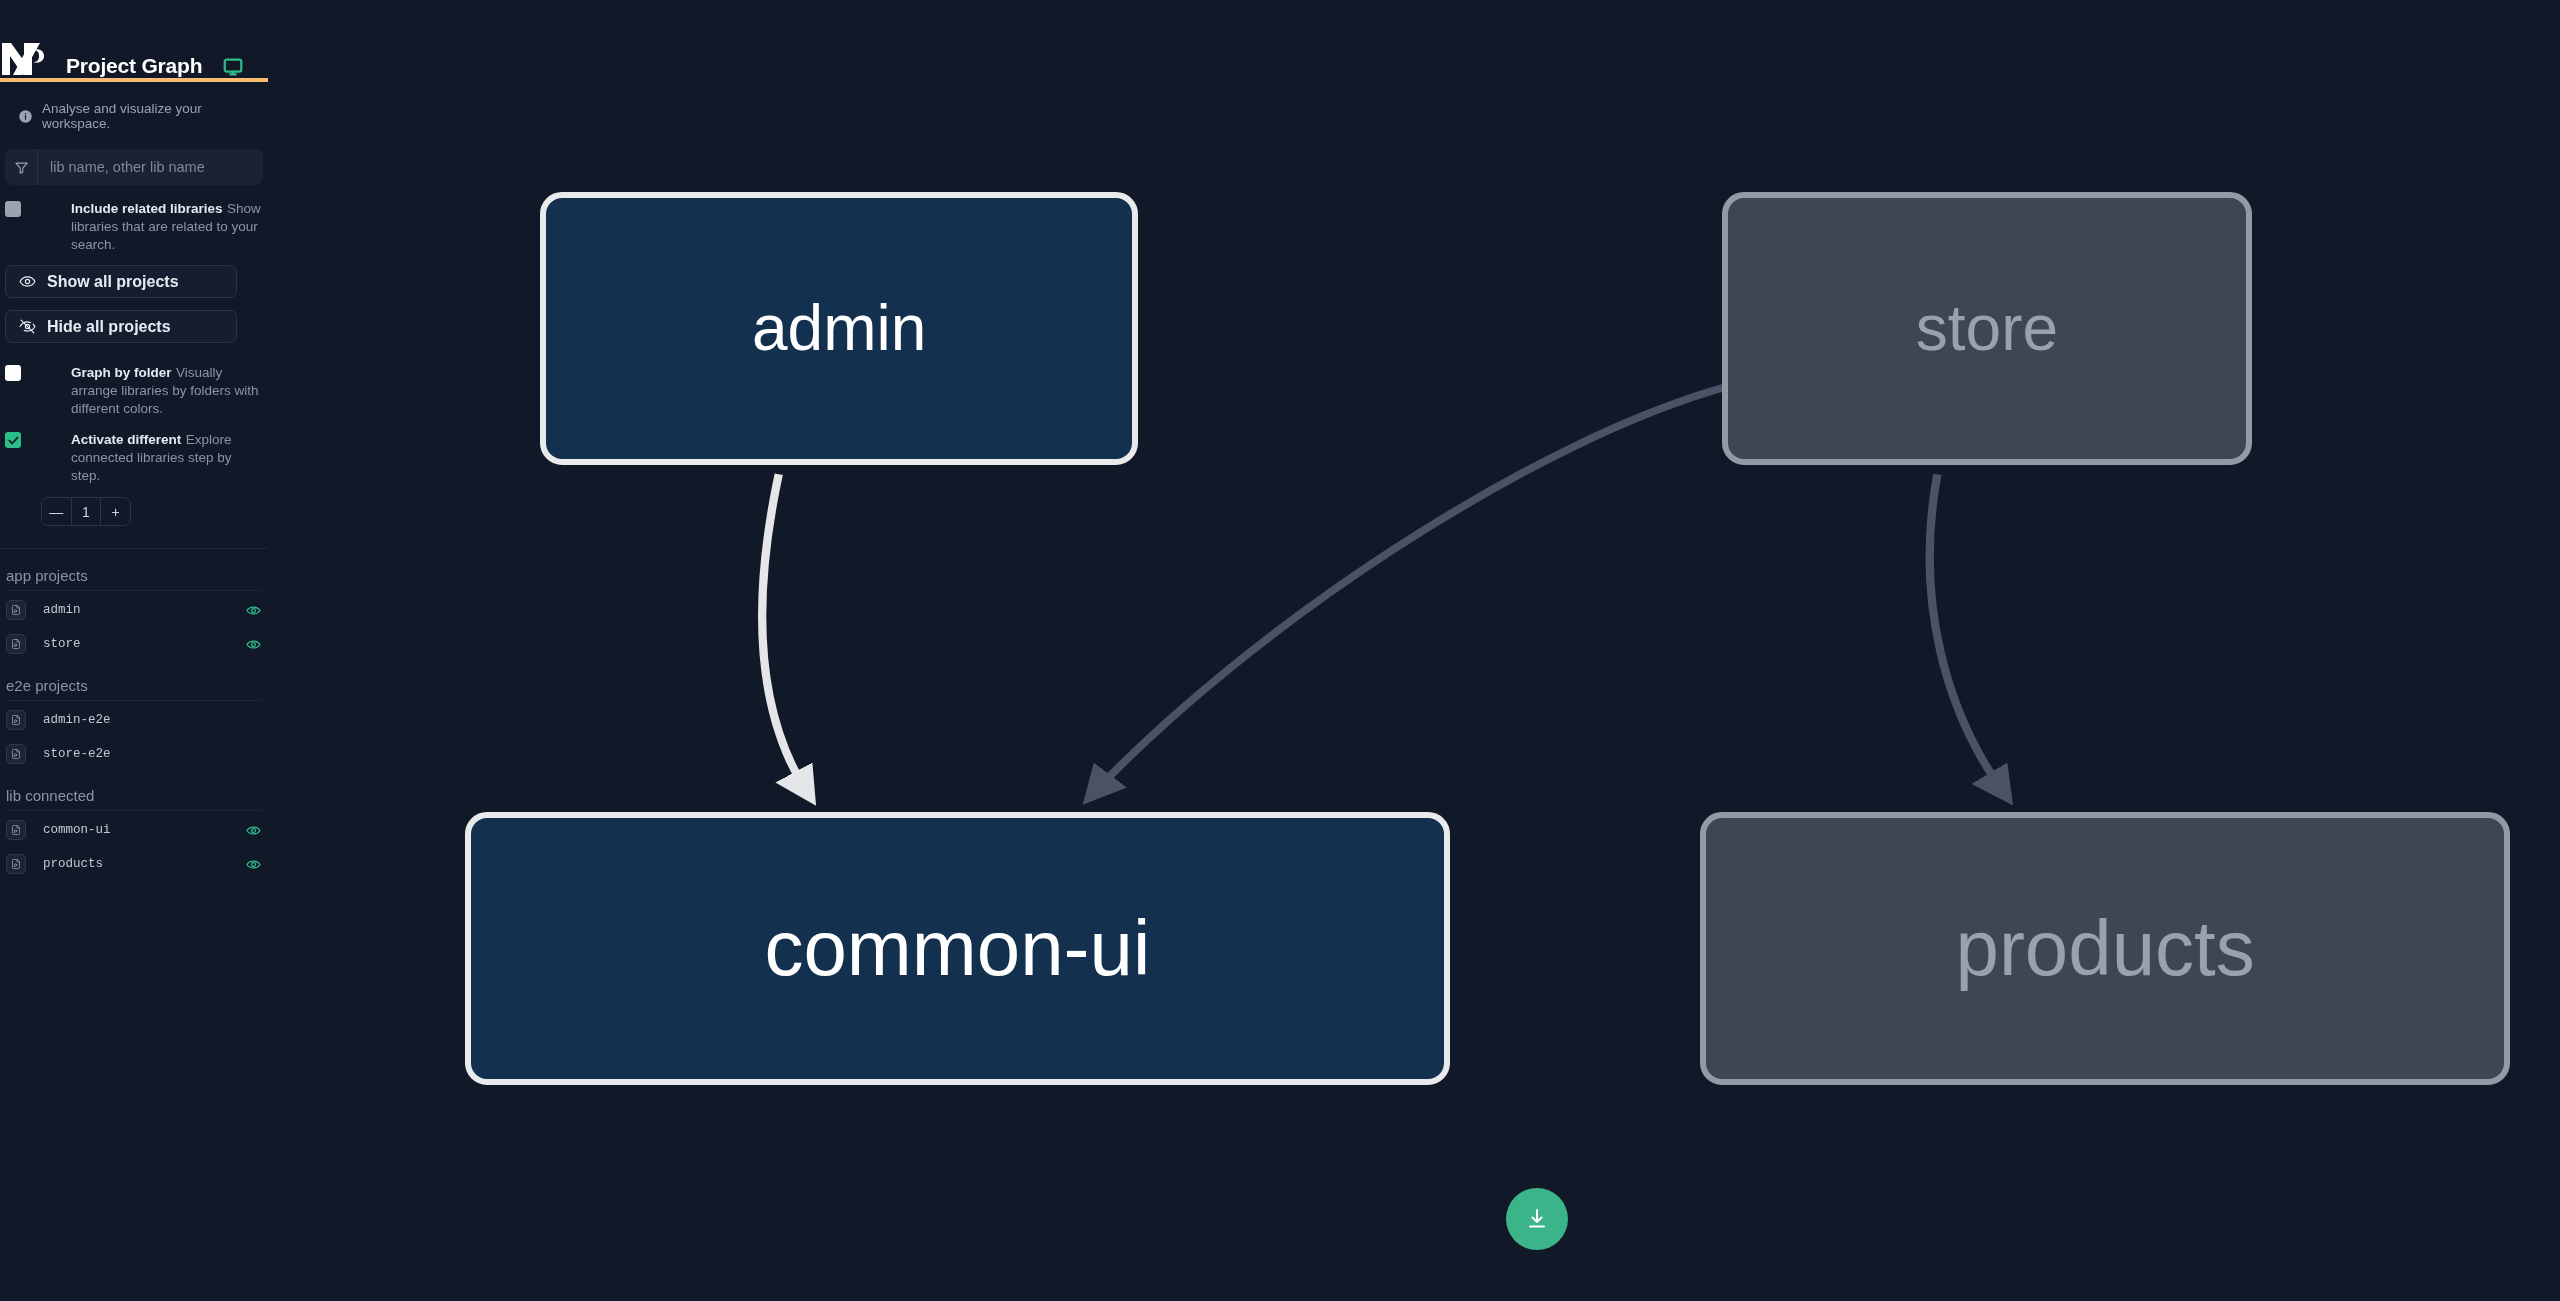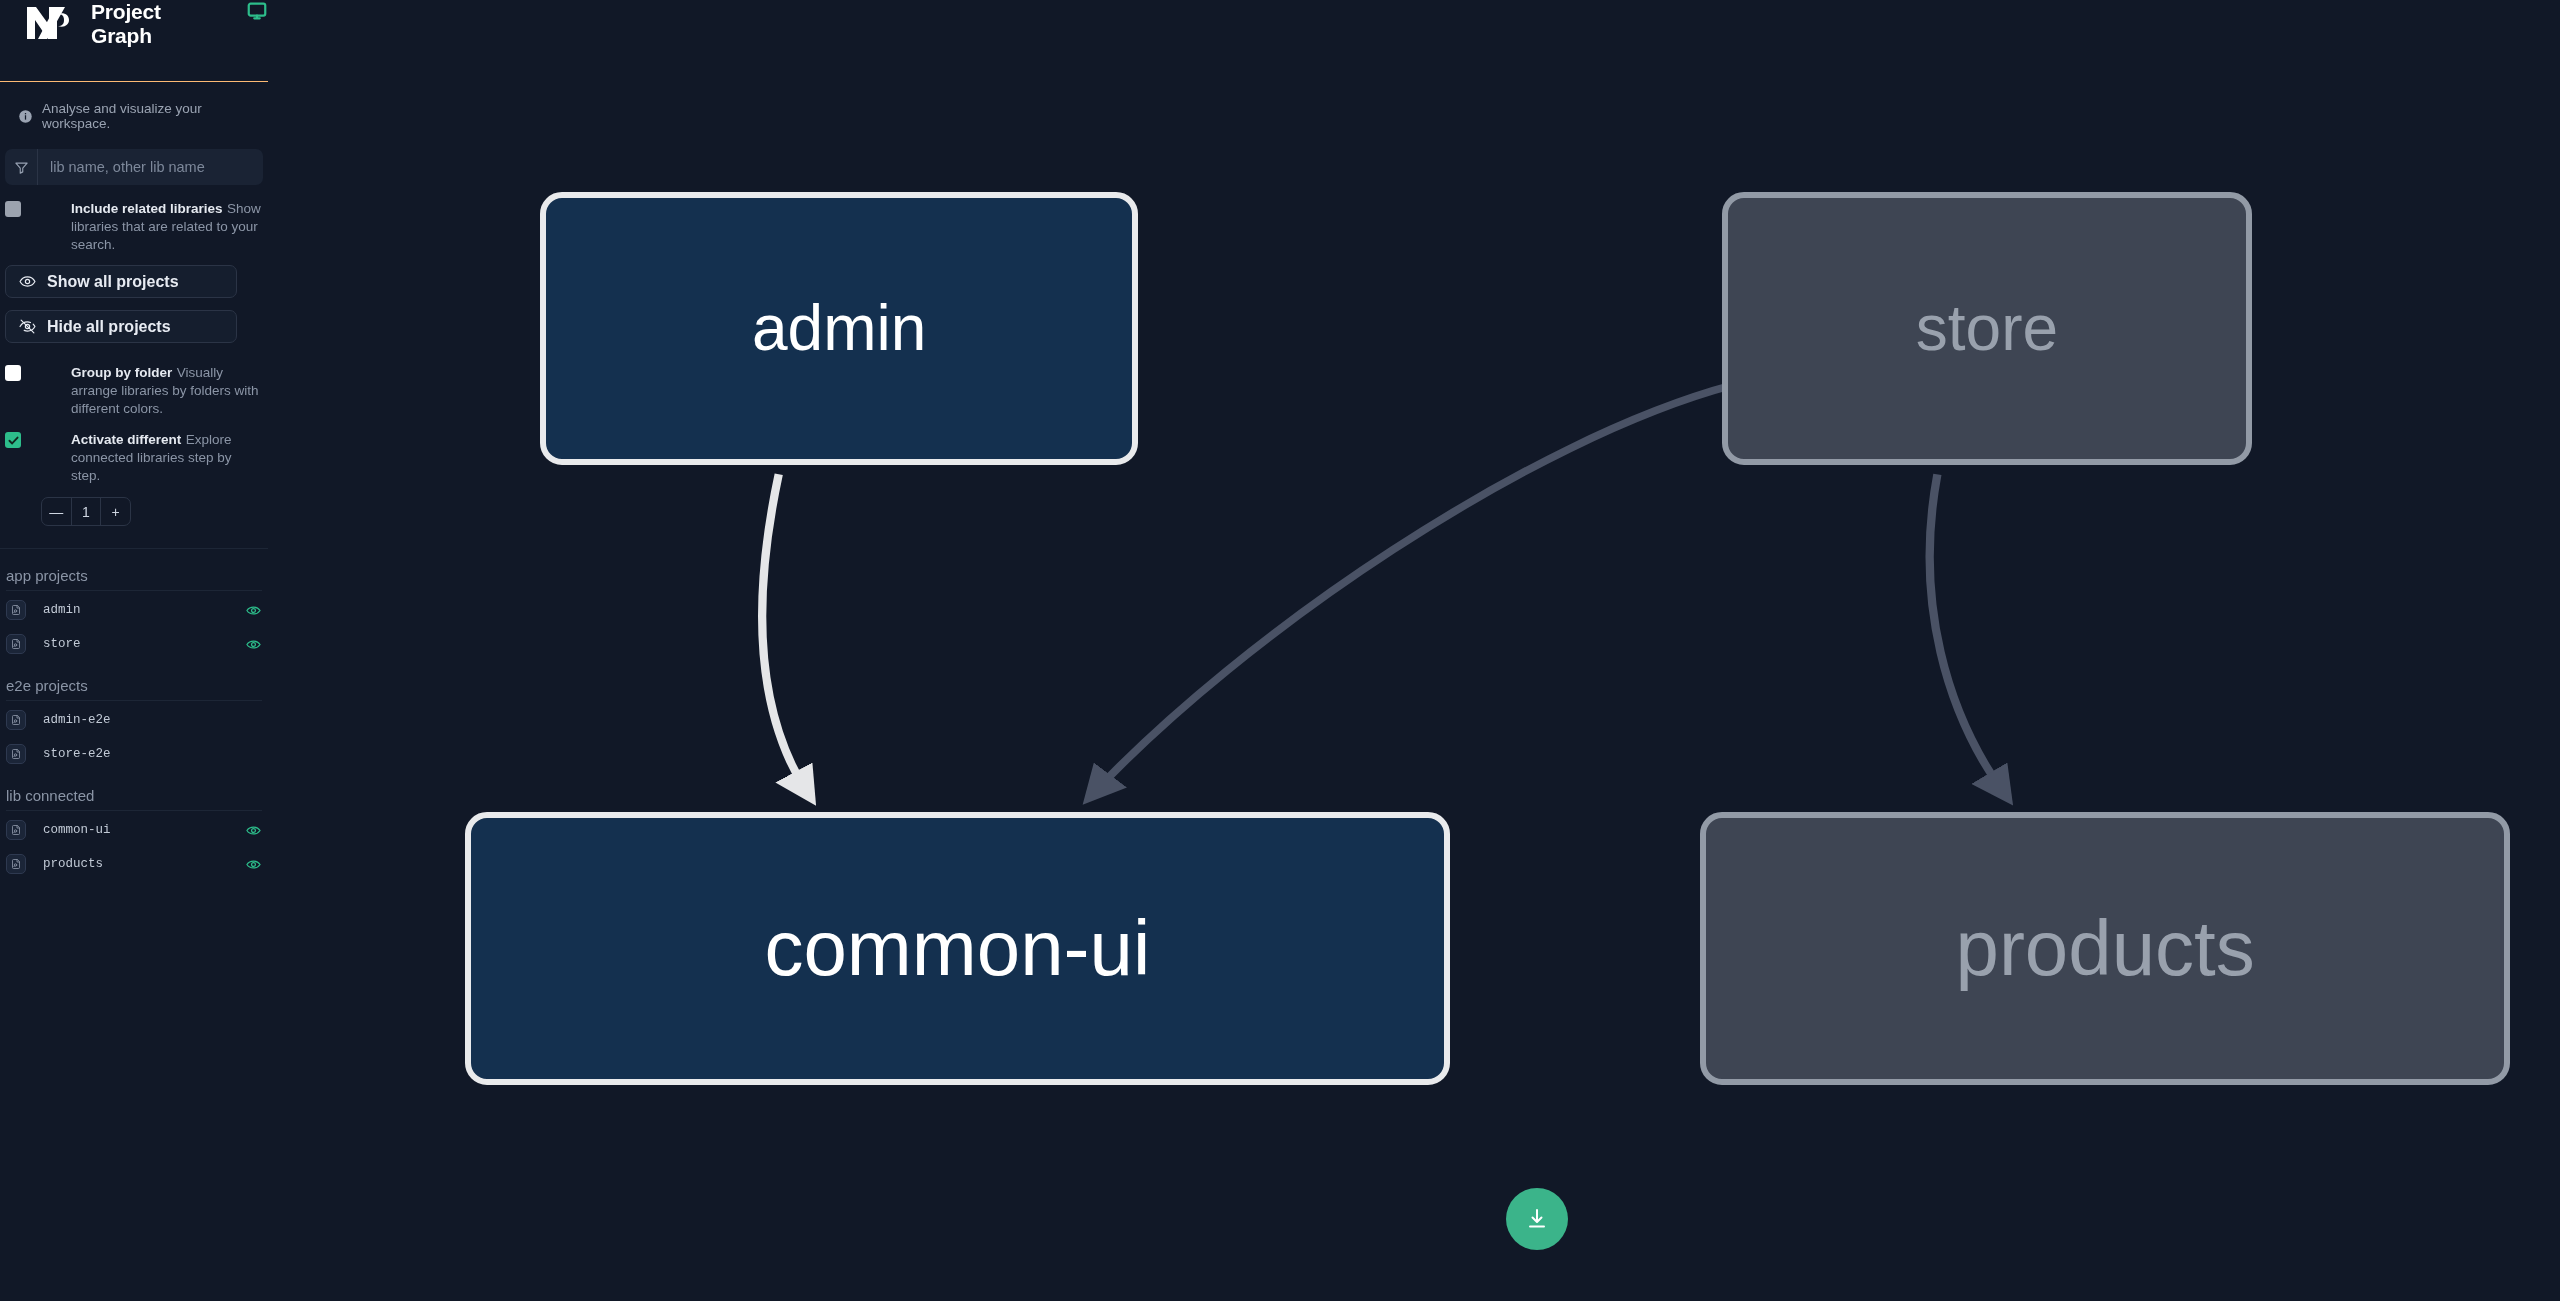--- a/index.html
+++ b/index.html
@@ -17,23 +17,23 @@
     width: 268px;
     height: 1301px;
     background: #111827;
     flex: 0 0 268px;
     display: flex;
     flex-direction: column;
   }
   .sb-header {
     height: 82px;
     display: flex;
-    align-items: flex-start;
-    padding-left: 25px;
-    border-bottom: 1px solid #fdba74;
+    align-items: flex-end;
+    padding-left: 0;
+    border-bottom: 4px solid #fdba74;
     flex: 0 0 82px;
   }
   .nx-logo { width: 46px; height: 42px; flex: 0 0 46px; }
   .sb-title {
     color: #ffffff;
     font-size: 21px;
     font-weight: bold;
     margin-left: 20px;
     letter-spacing: -0.2px;
   }
@@ -248,21 +248,21 @@
           <path d="M1.5 12S5 5.5 12 5.5c1.6 0 3 .35 4.2.9M20 8.6c1.6 1.7 2.5 3.4 2.5 3.4S19 18.5 12 18.5c-1.8 0-3.3-.43-4.6-1.07"></path>
           <path d="M3 3l18 18"></path>
           <circle cx="12" cy="12" r="3"></circle>
         </svg>
         <span class="big-btn-label">Hide all projects</span>
       </div>
 
       <div class="check-row" style="margin-top:20px">
         <span class="chk white"></span>
         <span class="check-texts">
-          <span class="check-label">Group by folder</span>
+          <span class="check-label">Graph by folder</span>
           <span class="check-desc">Visually arrange libraries by folders with different colors.</span>
         </span>
       </div>
 
       <div class="check-row" style="margin-top:13px">
         <span class="chk green">
           <svg viewBox="0 0 24 24" width="13" height="13" fill="none" stroke="#11261f" stroke-width="3.4" stroke-linecap="round" stroke-linejoin="round">
             <path d="M4.5 12.5l5 5 10-11"></path>
           </svg>
         </span>

